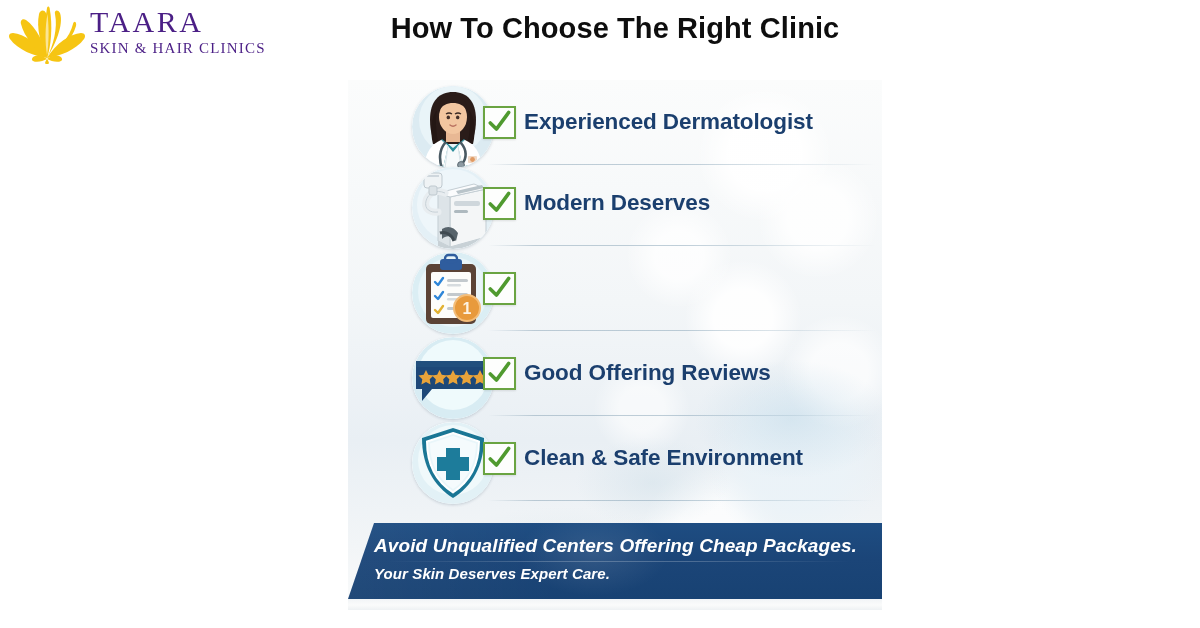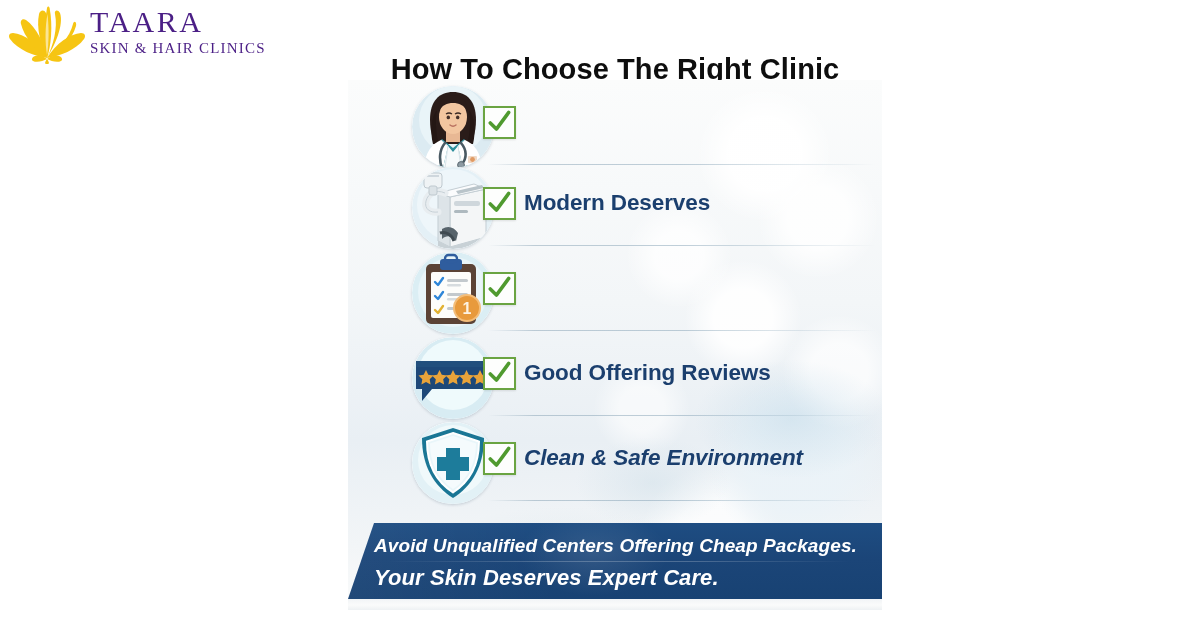--- a/index.html
+++ b/index.html
@@ -27,21 +27,20 @@
     font-size:15px; letter-spacing:1.2px; color:#4b1f86;
     line-height:20px; font-weight:400;
   }
 
   
   #page-title {
     position:absolute; left:330px; top:12px; width:570px;
     text-align:center;
     font-size:29px; font-weight:bold; color:#0e0e0e;
     letter-spacing:0.1px;
-    margin-top:41px;
   }
 
   
   #panel {
     position:absolute; left:348px; top:80px; width:534px; height:530px;
     background:#f4f6f7;
     overflow:hidden;
   }
   
   #panel-bg { position:absolute; inset:0;
@@ -103,21 +102,21 @@
   #banner-sheen { position:absolute; inset:0;
     background:
       radial-gradient(ellipse 20% 80% at 46% 40%, rgba(255,255,255,.10), rgba(255,255,255,0) 70%),
       linear-gradient(90deg, rgba(255,255,255,.04) 0%, rgba(255,255,255,0) 40%);
   }
   #banner-line1, #banner-line2 {
     position:absolute; left:26px; width:490px; text-align:left;
     color:#ffffff; font-weight:bold; white-space:nowrap;
   }
   #banner-line1 { top:12px; font-size:19px; font-style:italic; letter-spacing:.1px; }
-  #banner-line2 { top:42px; font-size:22px; font-style:italic; letter-spacing:.1px; }
+  #banner-line2 { top:42px; font-size:15px; font-style:italic; letter-spacing:.1px; }
   #banner-rule {
     position:absolute; left:40px; top:38px; width:462px; height:1px;
     background:linear-gradient(90deg, rgba(255,255,255,0), rgba(255,255,255,.22) 35%, rgba(255,255,255,.22) 65%, rgba(255,255,255,0));
   }
   #panel-bottom-strip {
     position:absolute; left:0; top:519px; width:534px; height:11px;
     background:linear-gradient(180deg,#f1f4f6 0%,#fafbfb 55%,#eef1f3 100%);
   }
 </style>
 </head>
@@ -203,20 +202,21 @@
             <rect x="56" y="70" width="9" height="7" rx="1" fill="#f0d9c6"></rect>
             <circle cx="60.5" cy="73.5" r="2.4" fill="#e09a63"></circle>
           </g>
         </svg>
       </div>
       <div class="check">
         <svg viewBox="0 0 33 33" aria-hidden="true">
           <path d="M6 17 L13 24 L27 5" stroke="#4f9a2f" stroke-width="4" fill="none" stroke-linecap="round" stroke-linejoin="round"></path>
         </svg>
       </div>
+      <div class="row-label">Experienced Dermatologist</div>
       <div class="divider"></div>
     </div>
 
     <div class="row" style="top:85px;">
       <div class="icon-circle">
         <svg viewBox="0 0 82 82" width="82" height="82" aria-hidden="true">
           <defs>
               <clipPath id="c2">
                 <circle cx="41" cy="41" r="41"></circle>
               </clipPath>
@@ -329,21 +329,21 @@
       </div>
       <div class="check">
         <svg viewBox="0 0 33 33" aria-hidden="true">
           <path d="M6 17 L13 24 L27 5" stroke="#4f9a2f" stroke-width="4" fill="none" stroke-linecap="round" stroke-linejoin="round"></path>
         </svg>
       </div>
       <div class="row-label">Good Offering Reviews</div>
       <div class="divider"></div>
     </div>
 
-    <div class="row" style="top:340px;font-style:italic;">
+    <div class="row" style="top:340px;">
       <div class="icon-circle">
         <svg viewBox="0 0 82 82" width="82" height="82" aria-hidden="true">
           <defs>
               <clipPath id="c5">
                 <circle cx="41" cy="41" r="41"></circle>
               </clipPath>
             </defs>
           <g clip-path="url(#c5)">
             <rect width="82" height="82" fill="#e2f1f6"></rect>
             <circle cx="41" cy="38" r="35" fill="#f0f9fb"></circle>

